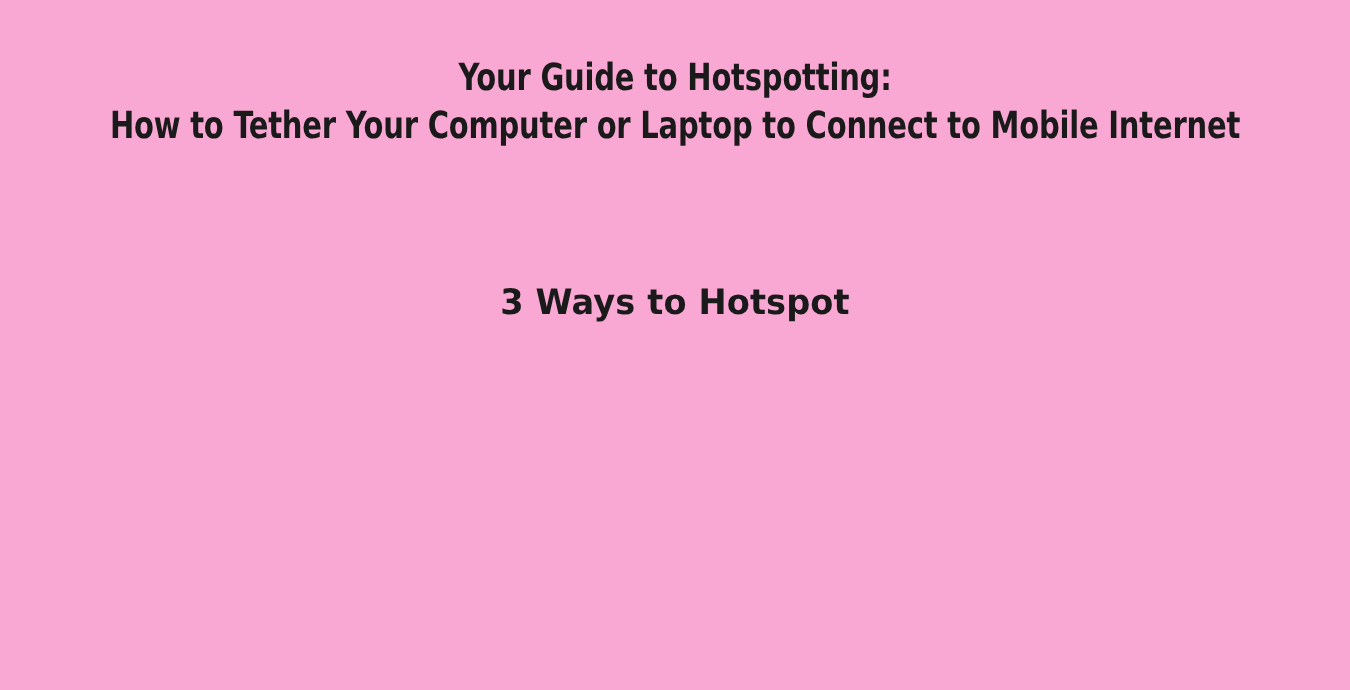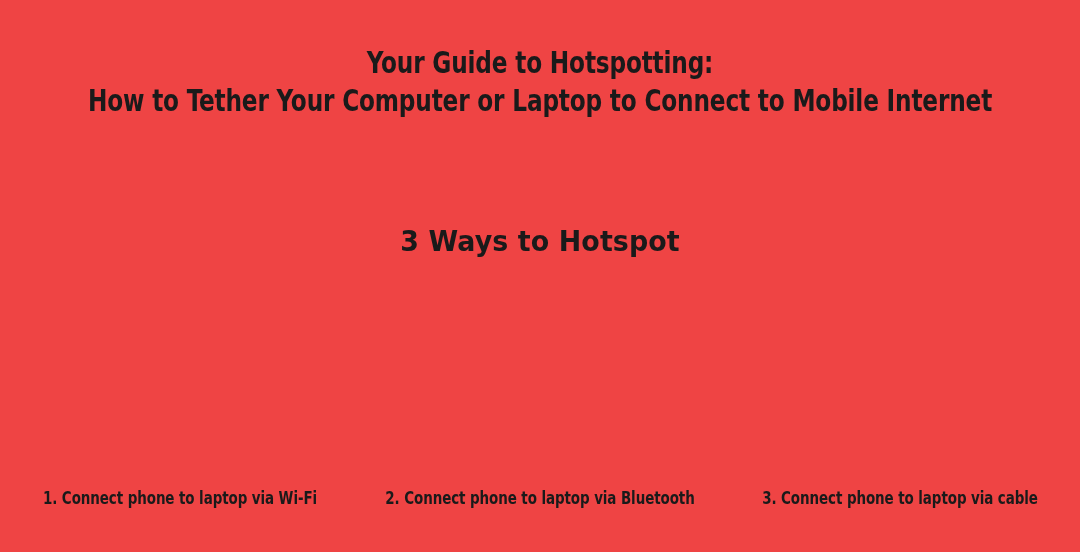--- a/index.html
+++ b/index.html
@@ -14,21 +14,21 @@
     background: #ffffff;
     font-family: "Liberation Sans", sans-serif;
     color: #1a1a1a;
     overflow: hidden;
   }
 
   .page {
     position: relative;
     width: 1080px;
     height: 552px;
-    background: #ef4444;
+    background: #f9a8d4;
     box-sizing: border-box;
   }
 
   
   .title-block {
     position: absolute;
     top: 44px;
     left: 0;
     width: 1080px;
     text-align: center;
@@ -127,19 +127,14 @@
   </div>
 
   <div class="section-heading">3 Ways to Hotspot</div>
 
   <div class="illustration-area">
     <div class="illustration-slot"></div>
     <div class="illustration-slot"></div>
     <div class="illustration-slot"></div>
   </div>
 
-  <div class="caption-row">
-    <div class="caption">1. Connect phone to laptop via Wi-Fi</div>
-    <div class="caption">2. Connect phone to laptop via Bluetooth</div>
-    <div class="caption">3. Connect phone to laptop via cable</div>
-  </div>
 
 </div>
 
 </body></html>

